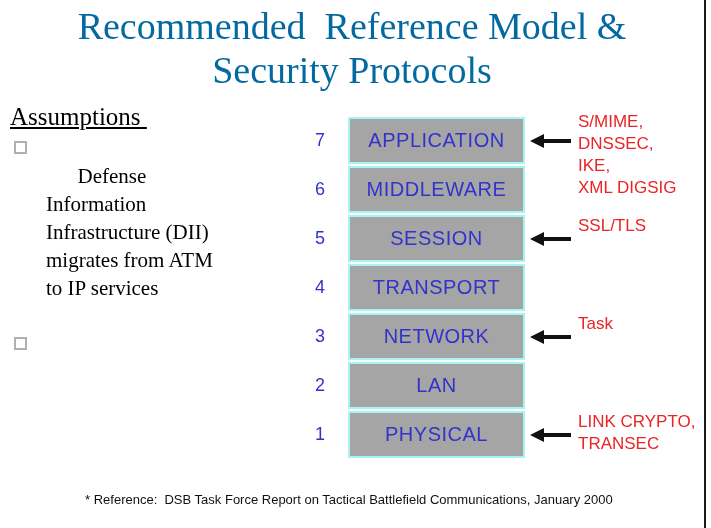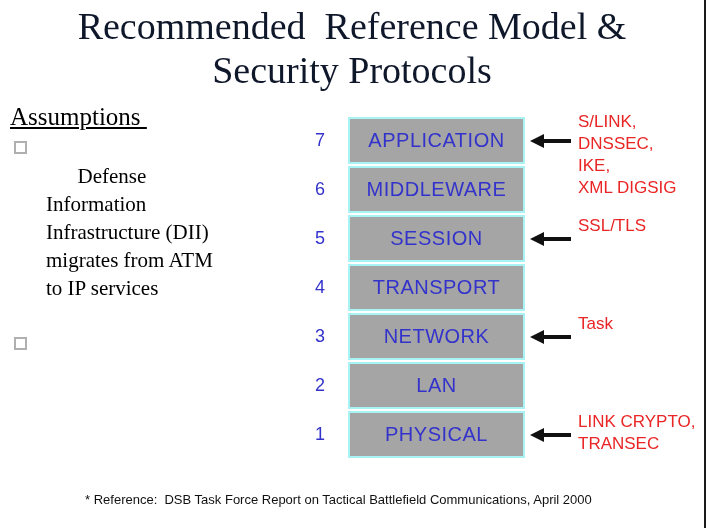--- a/index.html
+++ b/index.html
@@ -8,21 +8,21 @@
     position:relative; width:711px; height:528px; background:#ffffff;
     overflow:hidden; font-family:"Liberation Sans", sans-serif;
   }
   
   #frame-right { position:absolute; left:704px; top:0; width:2px; height:528px; background:#1a1a1a; }
 
   
   #title {
     position:absolute; top:4px; left:0; width:704px; text-align:center;
     font-family:"Liberation Serif", serif; font-size:38px; line-height:44px;
-    color:#0f172a; white-space:pre-wrap;
+    color:#0369a1; white-space:pre-wrap;
   }
 
   
   #assumptions {
     position:absolute; left:10px; top:100px; width:232px;
     font-family:"Liberation Serif", serif; color:#000;
   }
   .assumptions-heading {
     font-size:25px; line-height:34px; 
     text-decoration:underline; white-space:pre;
@@ -98,21 +98,21 @@
       <div class="layer-box">
         <span class="layer-label">APPLICATION</span>
       </div>
       <div class="arrow-zone">
         <span class="arrow-left">
             <span class="arrow-head"></span>
             <span class="arrow-shaft"></span>
           </span>
       </div>
       <div class="ann-zone ann-top">
-        <div class="ann-text">S/LINK,
+        <div class="ann-text">S/MIME,
 DNSSEC,
 IKE,
 XML DIGSIG</div>
       </div>
     </div>
 
     <div class="layer-row">
       <div class="layer-number">6</div>
       <div class="layer-box">
         <span class="layer-label">MIDDLEWARE</span>
@@ -183,15 +183,15 @@
           </span>
       </div>
       <div class="ann-zone">
         <div class="ann-text">LINK CRYPTO,
 TRANSEC</div>
       </div>
     </div>
 
   </div>
 
-  <div id="footer">* Reference:  DSB Task Force Report on Tactical Battlefield Communications, April 2000</div>
+  <div id="footer">* Reference:  DSB Task Force Report on Tactical Battlefield Communications, January 2000</div>
 
 </div>
 
 </body></html>

